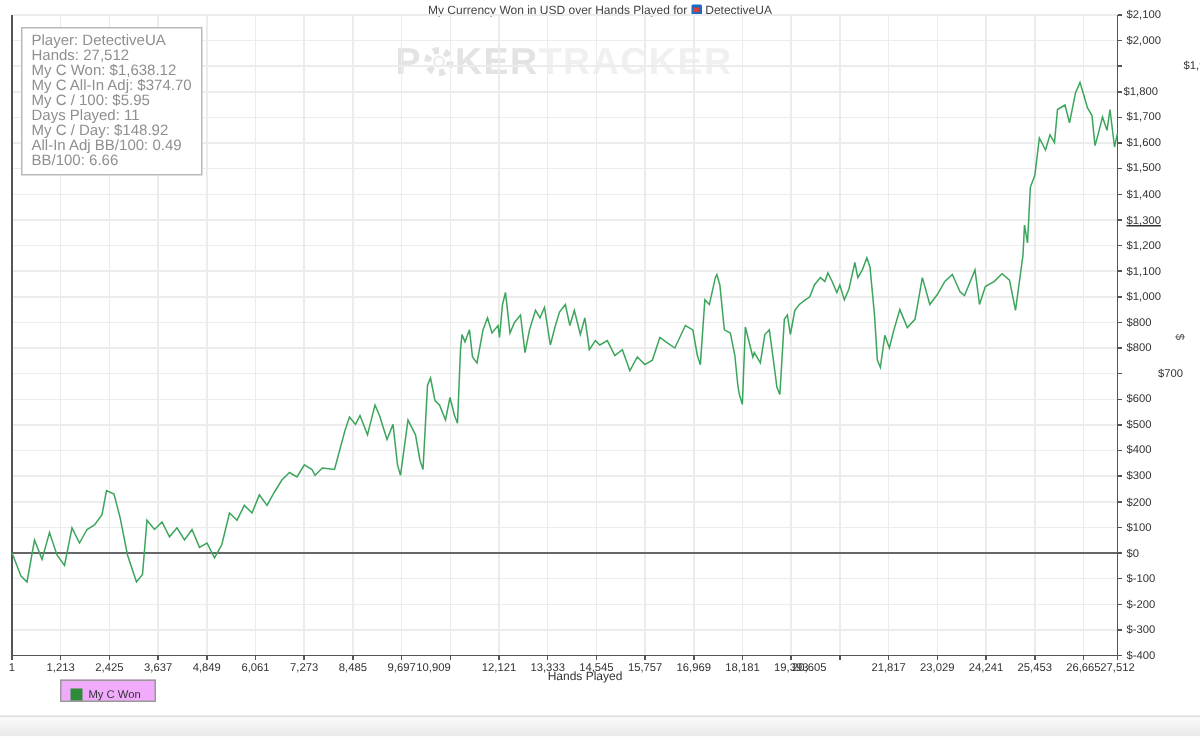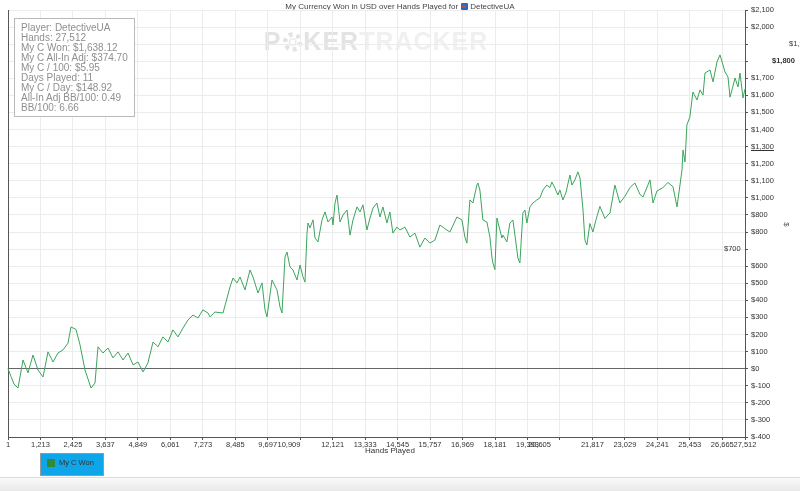--- a/index.html
+++ b/index.html
@@ -20,21 +20,21 @@
   .stats-box ul{margin:0;padding:0;list-style:none;}
   .stats-box li{font-size:10px;line-height:10px;color:#8f8f8f;white-space:nowrap;}
   .plot-svg{position:absolute;left:0;top:0;}
   .axis-label{position:absolute;font-size:7.5px;color:#333;white-space:nowrap;}
   .x-label{text-align:center;}
   .xaxis-title{position:absolute;top:446px;left:390px;transform:translateX(-50%);
                font-size:8px;color:#333;}
   .yaxis-title{position:absolute;top:220px;left:784px;font-size:8px;color:#555;
                transform:rotate(90deg);}
   .legend{position:absolute;left:40px;top:453px;display:flex;align-items:center;gap:4px;
-          background:#0ea5e9;border:1px solid #999;padding:4px 9px 8px 6px;}
+          background:#f0abfc;border:1px solid #999;padding:4px 9px 0 6px;}
   .legend-swatch{width:8px;height:8px;display:inline-block;}
   .legend-label{font-size:7.5px;color:#333;}
   .bottom-bar{position:absolute;left:0;right:0;bottom:0;height:13px;
               background:linear-gradient(#fafafa,#e9e9e9);border-top:1px solid #dcdcdc;}
 </style>
 </head>
 <body>
 
 <div class="window">
 
@@ -159,32 +159,32 @@
       <div class="axis-label" style="left: 751px; top: 414.92px;">$-300</div>
       <div class="axis-label" style="left: 751px; top: 397.84px;">$-200</div>
       <div class="axis-label" style="left: 751px; top: 380.76px;">$-100</div>
       <div class="axis-label" style="left: 751px; top: 363.68px;">$0</div>
       <div class="axis-label" style="left: 751px; top: 346.6px;">$100</div>
       <div class="axis-label" style="left: 751px; top: 329.52px;">$200</div>
       <div class="axis-label" style="left: 751px; top: 312.44px;">$300</div>
       <div class="axis-label" style="left: 751px; top: 295.36px;">$400</div>
       <div class="axis-label" style="left: 751px; top: 278.28px;">$500</div>
       <div class="axis-label" style="left: 751px; top: 261.2px;">$600</div>
-      <div class="axis-label" style="left: 724px; top: 244.12px;">$700</div>
+      <div class="axis-label" style="left: 724px; top: 244.12px; padding-left: 48px;">$700</div>
       <div class="axis-label" style="left: 751px; top: 227.04px;">$800</div>
       <div class="axis-label" style="left: 751px; top: 209.96px;">$800</div>
       <div class="axis-label" style="left: 751px; top: 192.88px;">$1,000</div>
       <div class="axis-label" style="left: 751px; top: 175.8px;">$1,100</div>
       <div class="axis-label" style="left: 751px; top: 158.72px;">$1,200</div>
       <div class="axis-label" style="left: 751px; top: 141.64px; text-decoration: underline;">$1,300</div>
       <div class="axis-label" style="left: 751px; top: 124.56px;">$1,400</div>
       <div class="axis-label" style="left: 751px; top: 107.48px;">$1,500</div>
       <div class="axis-label" style="left: 751px; top: 90.4px;">$1,600</div>
       <div class="axis-label" style="left: 751px; top: 73.32px;">$1,700</div>
-      <div class="axis-label" style="left: 772px; top: 56.24px; font-weight: bold;">$1,800</div>
+      <div class="axis-label" style="left: 749px; top: 56.24px;">$1,800</div>
       <div class="axis-label" style="left: 751px; top: 39.16px; padding-left: 38px;">$1,900</div>
       <div class="axis-label" style="left: 751px; top: 22.08px;">$2,000</div>
       <div class="axis-label" style="left: 751px; top: 5px;">$2,100</div>
     </div>
   <div id="xlabels">
       <div class="axis-label x-label" style="left: -17px; top: 440px; width: 50px;">1</div>
       <div class="axis-label x-label" style="left: 15.4686px; top: 440px; width: 50px;">1,213</div>
       <div class="axis-label x-label" style="left: 47.9372px; top: 440px; width: 50px;">2,425</div>
       <div class="axis-label x-label" style="left: 80.4058px; top: 440px; width: 50px;">3,637</div>
       <div class="axis-label x-label" style="left: 112.874px; top: 440px; width: 50px;">4,849</div>

